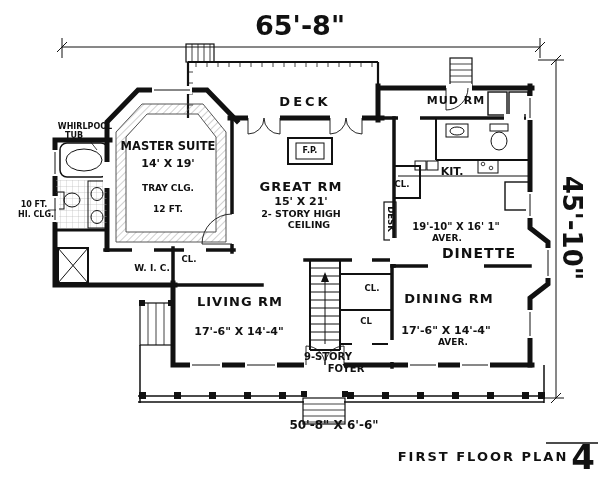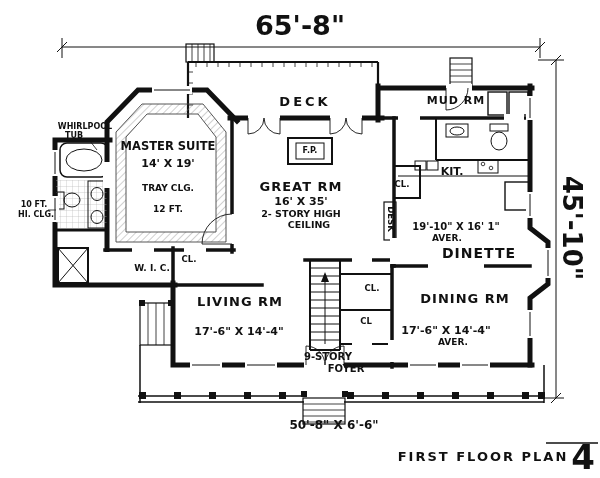--- a/index.html
+++ b/index.html
@@ -217,34 +217,34 @@
 
 <div class="lbl b" style="left:305px;top:101px;font-size:13px;letter-spacing:3px;">DECK</div>
 <div class="lbl b" style="left:456px;top:100px;font-size:11px;letter-spacing:1px;">MUD RM</div>
 
 <div class="lbl b" style="left:168px;top:147px;font-size:11.5px;">MASTER SUITE</div>
 <div class="lbl b" style="left:168px;top:163px;font-size:11px;">14' X 19'</div>
 <div class="lbl b" style="left:168px;top:177px;font-size:9px;margin-top:32px;">12 FT.</div>
 <div class="lbl b" style="left:168px;top:188px;font-size:9px;">TRAY CLG.</div>
 
 <div class="lbl b" style="left:301px;top:186px;font-size:13px;letter-spacing:1px;">GREAT RM</div>
-<div class="lbl b" style="left:301px;top:201px;font-size:11px;">16' X 35'</div>
+<div class="lbl b" style="left:301px;top:201px;font-size:11px;">15' X 21'</div>
 <div class="lbl b" style="left:301px;top:214px;font-size:9.5px;">2- STORY HIGH</div>
 <div class="lbl b" style="left:301px;top:225px;font-size:9.5px;padding-left:16px;">CEILING</div>
 
 <div class="lbl b" style="left:452px;top:171px;font-size:11px;">KIT.</div>
 
 <div class="lbl b" style="left:456px;top:227px;font-size:10px;">19'-10" X 16' 1"</div>
 <div class="lbl b" style="left:447px;top:238px;font-size:9px;">AVER.</div>
 <div class="lbl b" style="left:479px;top:253px;font-size:14px;letter-spacing:1px;">DINETTE</div>
 
 <div class="lbl b" style="left:240px;top:301px;font-size:13px;letter-spacing:1px;text-align:center;">LIVING RM</div>
 <div class="lbl b" style="left:239px;top:331px;font-size:11px;">17'-6" X 14'-4"</div>
 
-<div class="lbl b" style="left:449px;top:298px;font-size:13px;letter-spacing:1px;margin-left:16px;">DINING RM</div>
+<div class="lbl b" style="left:449px;top:298px;font-size:13px;letter-spacing:1px;">DINING RM</div>
 <div class="lbl b" style="left:446px;top:330px;font-size:11px;">17'-6" X 14'-4"</div>
 <div class="lbl b" style="left:453px;top:342px;font-size:9px;">AVER.</div>
 
 <div class="lbl b" style="left:328px;top:357px;font-size:10px;">9-STORY</div>
 <div class="lbl b" style="left:330px;top:369px;font-size:10px;margin-left:16px;">FOYER</div>
 
 <div class="lbl b" style="left:334px;top:425px;font-size:12px;">50'-8" X 6'-6"</div>
 
 <div class="lbl b" style="left:152px;top:268px;font-size:9px;">W. I. C.</div>
 <div class="lbl b" style="left:189px;top:259px;font-size:8.5px;">CL.</div>

